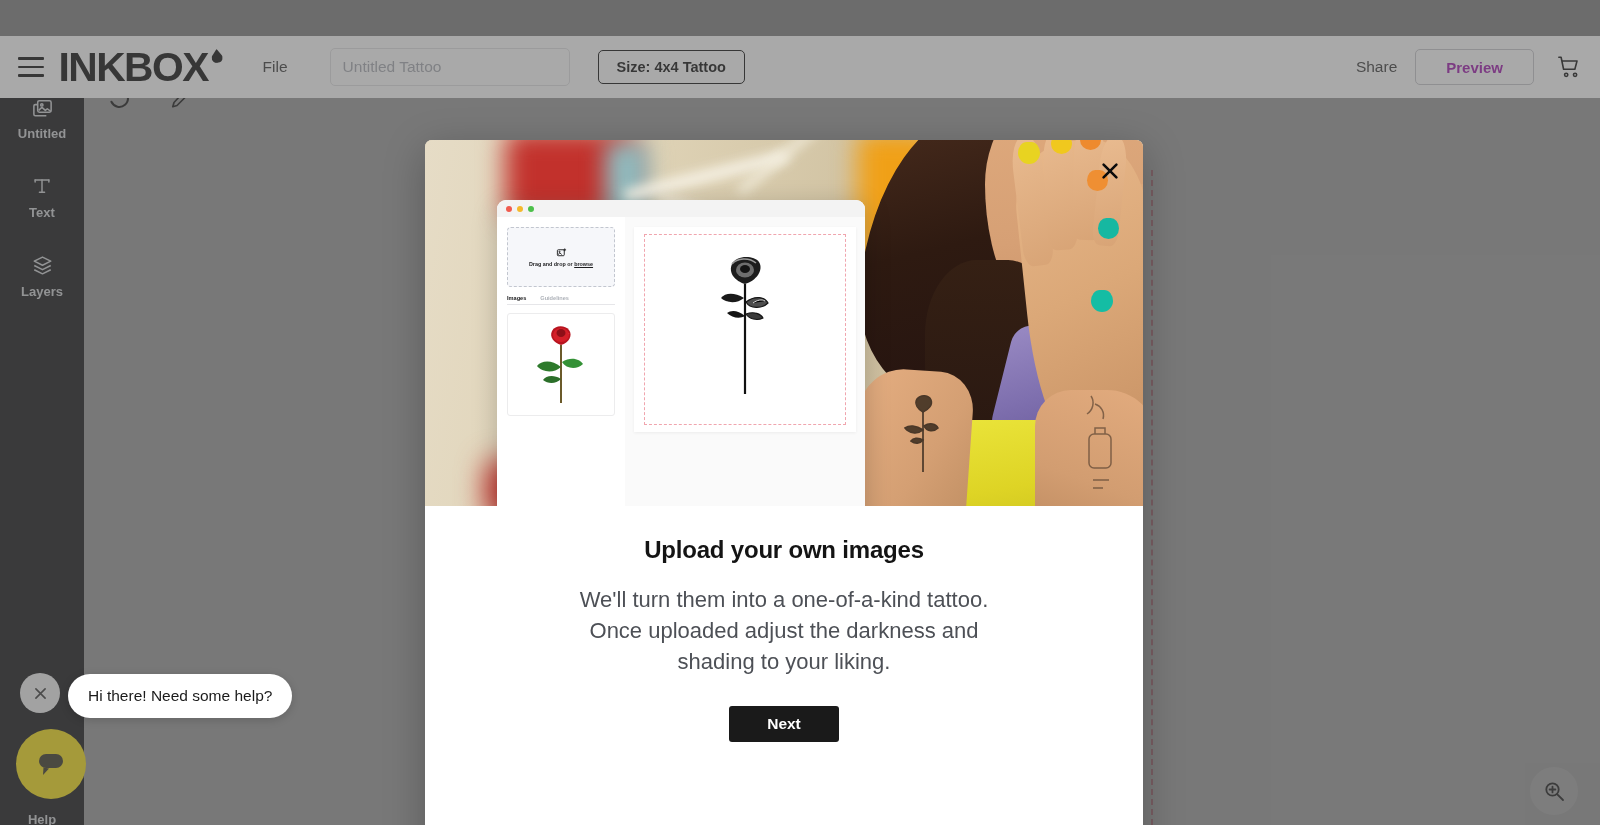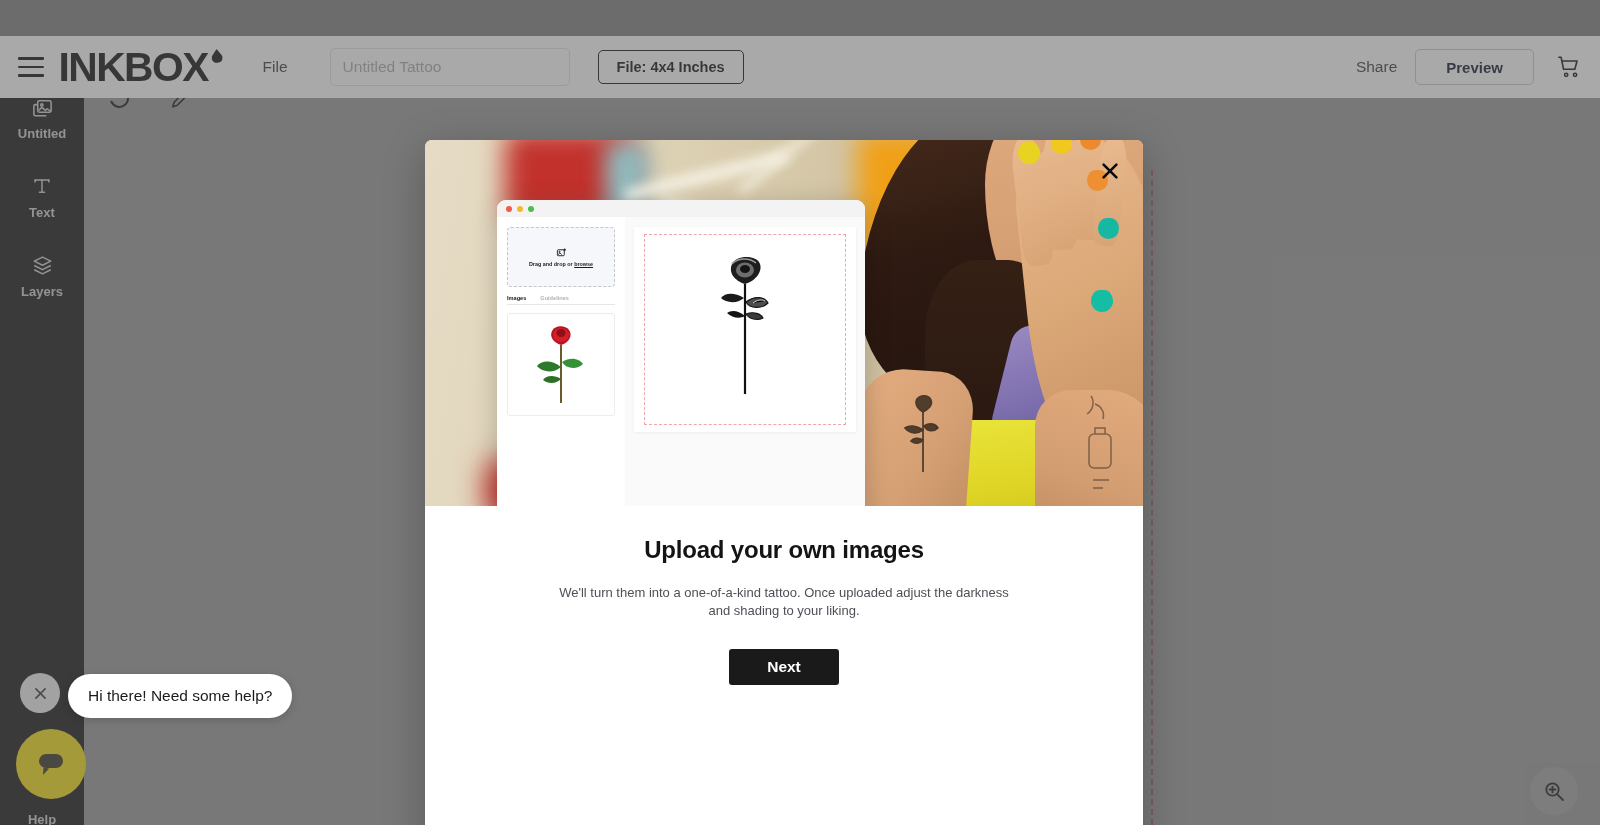--- a/index.html
+++ b/index.html
@@ -70,21 +70,21 @@
     cursor: pointer; white-space: nowrap;
   }
   .header-right {
     margin-left: auto; display: flex; align-items: center;
     padding-right: 18px; gap: 18px;
   }
   .share-link { font-size: 15.5px; color: #3d3d3d; cursor: pointer; }
   .preview-btn {
     height: 36px; padding: 0 30px;
     border: 1.4px solid #c8c8cc; border-radius: 5px;
-    background: #fff; color: #0f172a;
+    background: #fff; color: #a21caf;
     font-size: 15px; font-weight: 700;
     font-family: "Liberation Sans", sans-serif; cursor: pointer;
   }
   .cart-btn {
     height: 38px; padding: 0 34px;
     border: none; border-radius: 5px;
     background: #1a1a1a; color: #fff;
     font-size: 15px; font-weight: 700;
     font-family: "Liberation Sans", sans-serif; cursor: pointer;
   }
@@ -180,21 +180,21 @@
   .modal-close {
     position: absolute; right: 22px; top: 20px;
     width: 22px; height: 22px; cursor: pointer; z-index: 8;
   }
   .modal-body { padding: 30px 40px 0; text-align: center; }
   .modal-title {
     font-size: 24px; font-weight: 700; color: #141414;
     letter-spacing: -.2px;
   }
   .modal-sub {
-    margin-top: 20px; font-size: 13px; line-height: 1.42;
+    margin-top: 20px; font-size: 22px; line-height: 1.42;
     color: #4d5056; max-width: 450px; margin-left: auto; margin-right: auto;
   }
   .modal-next {
     margin-top: 28px; display: inline-block;
     background: #1a1a1a; color: #fff;
     font-size: 15.5px; font-weight: 700;
     font-family: "Liberation Sans", sans-serif;
     border: none; border-radius: 3px;
     padding: 9px 38px; cursor: pointer;
   }
@@ -399,21 +399,21 @@
       <span></span>
         <span></span>
         <span></span>
     </div>
     <div class="logo">
       <span>INKBOX</span>
       <span class="logo-drop"></span>
     </div>
     <div class="file-menu">File</div>
     <input class="title-input" placeholder="Untitled Tattoo" style="">
-    <button class="size-btn">File: 4x4 Inches</button>
+    <button class="size-btn">Size: 4x4 Tattoo</button>
 
     <div class="header-right">
       <div class="share-link">Share</div>
       <button class="preview-btn">Preview</button>
       <span class="cart-icon">
         <svg width="26" height="26" viewBox="0 0 24 24" fill="none" stroke="#151515" stroke-width="1.45" stroke-linecap="round" stroke-linejoin="round">
           <path d="M2.6 3h2.1l2.3 11.1h10.4l2-7.6H6.2"></path>
             <circle cx="9.4" cy="19.2" r="1.5"></circle>
             <circle cx="17.6" cy="19.2" r="1.5"></circle>
         </svg>

